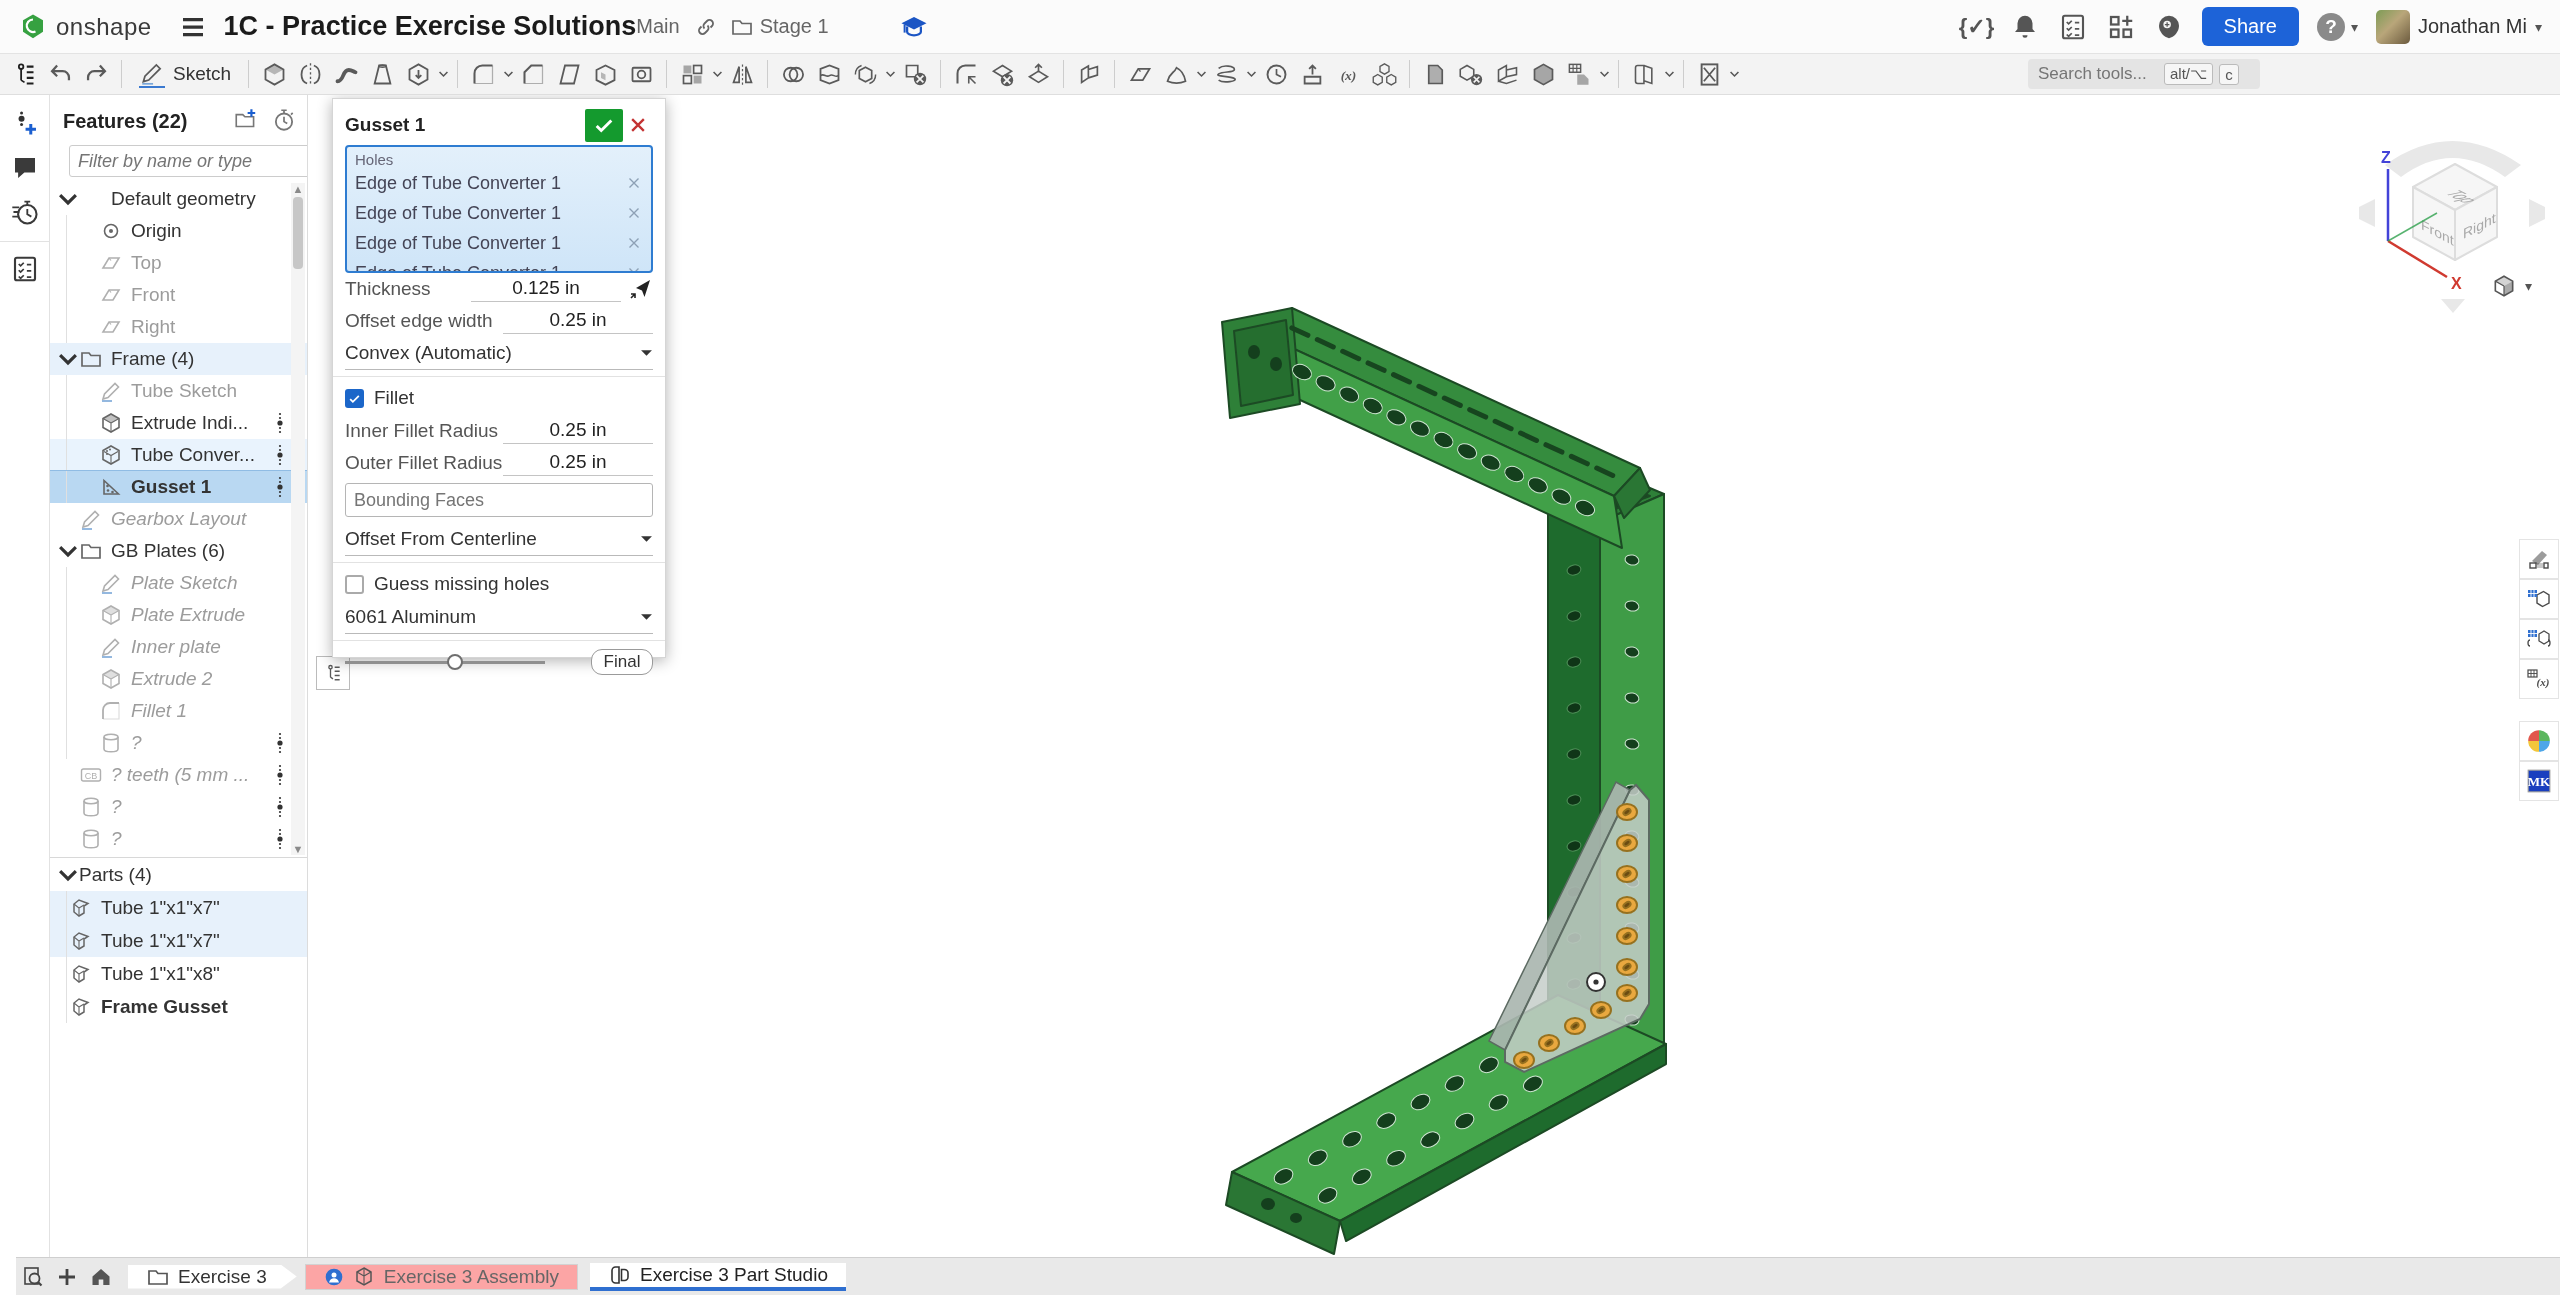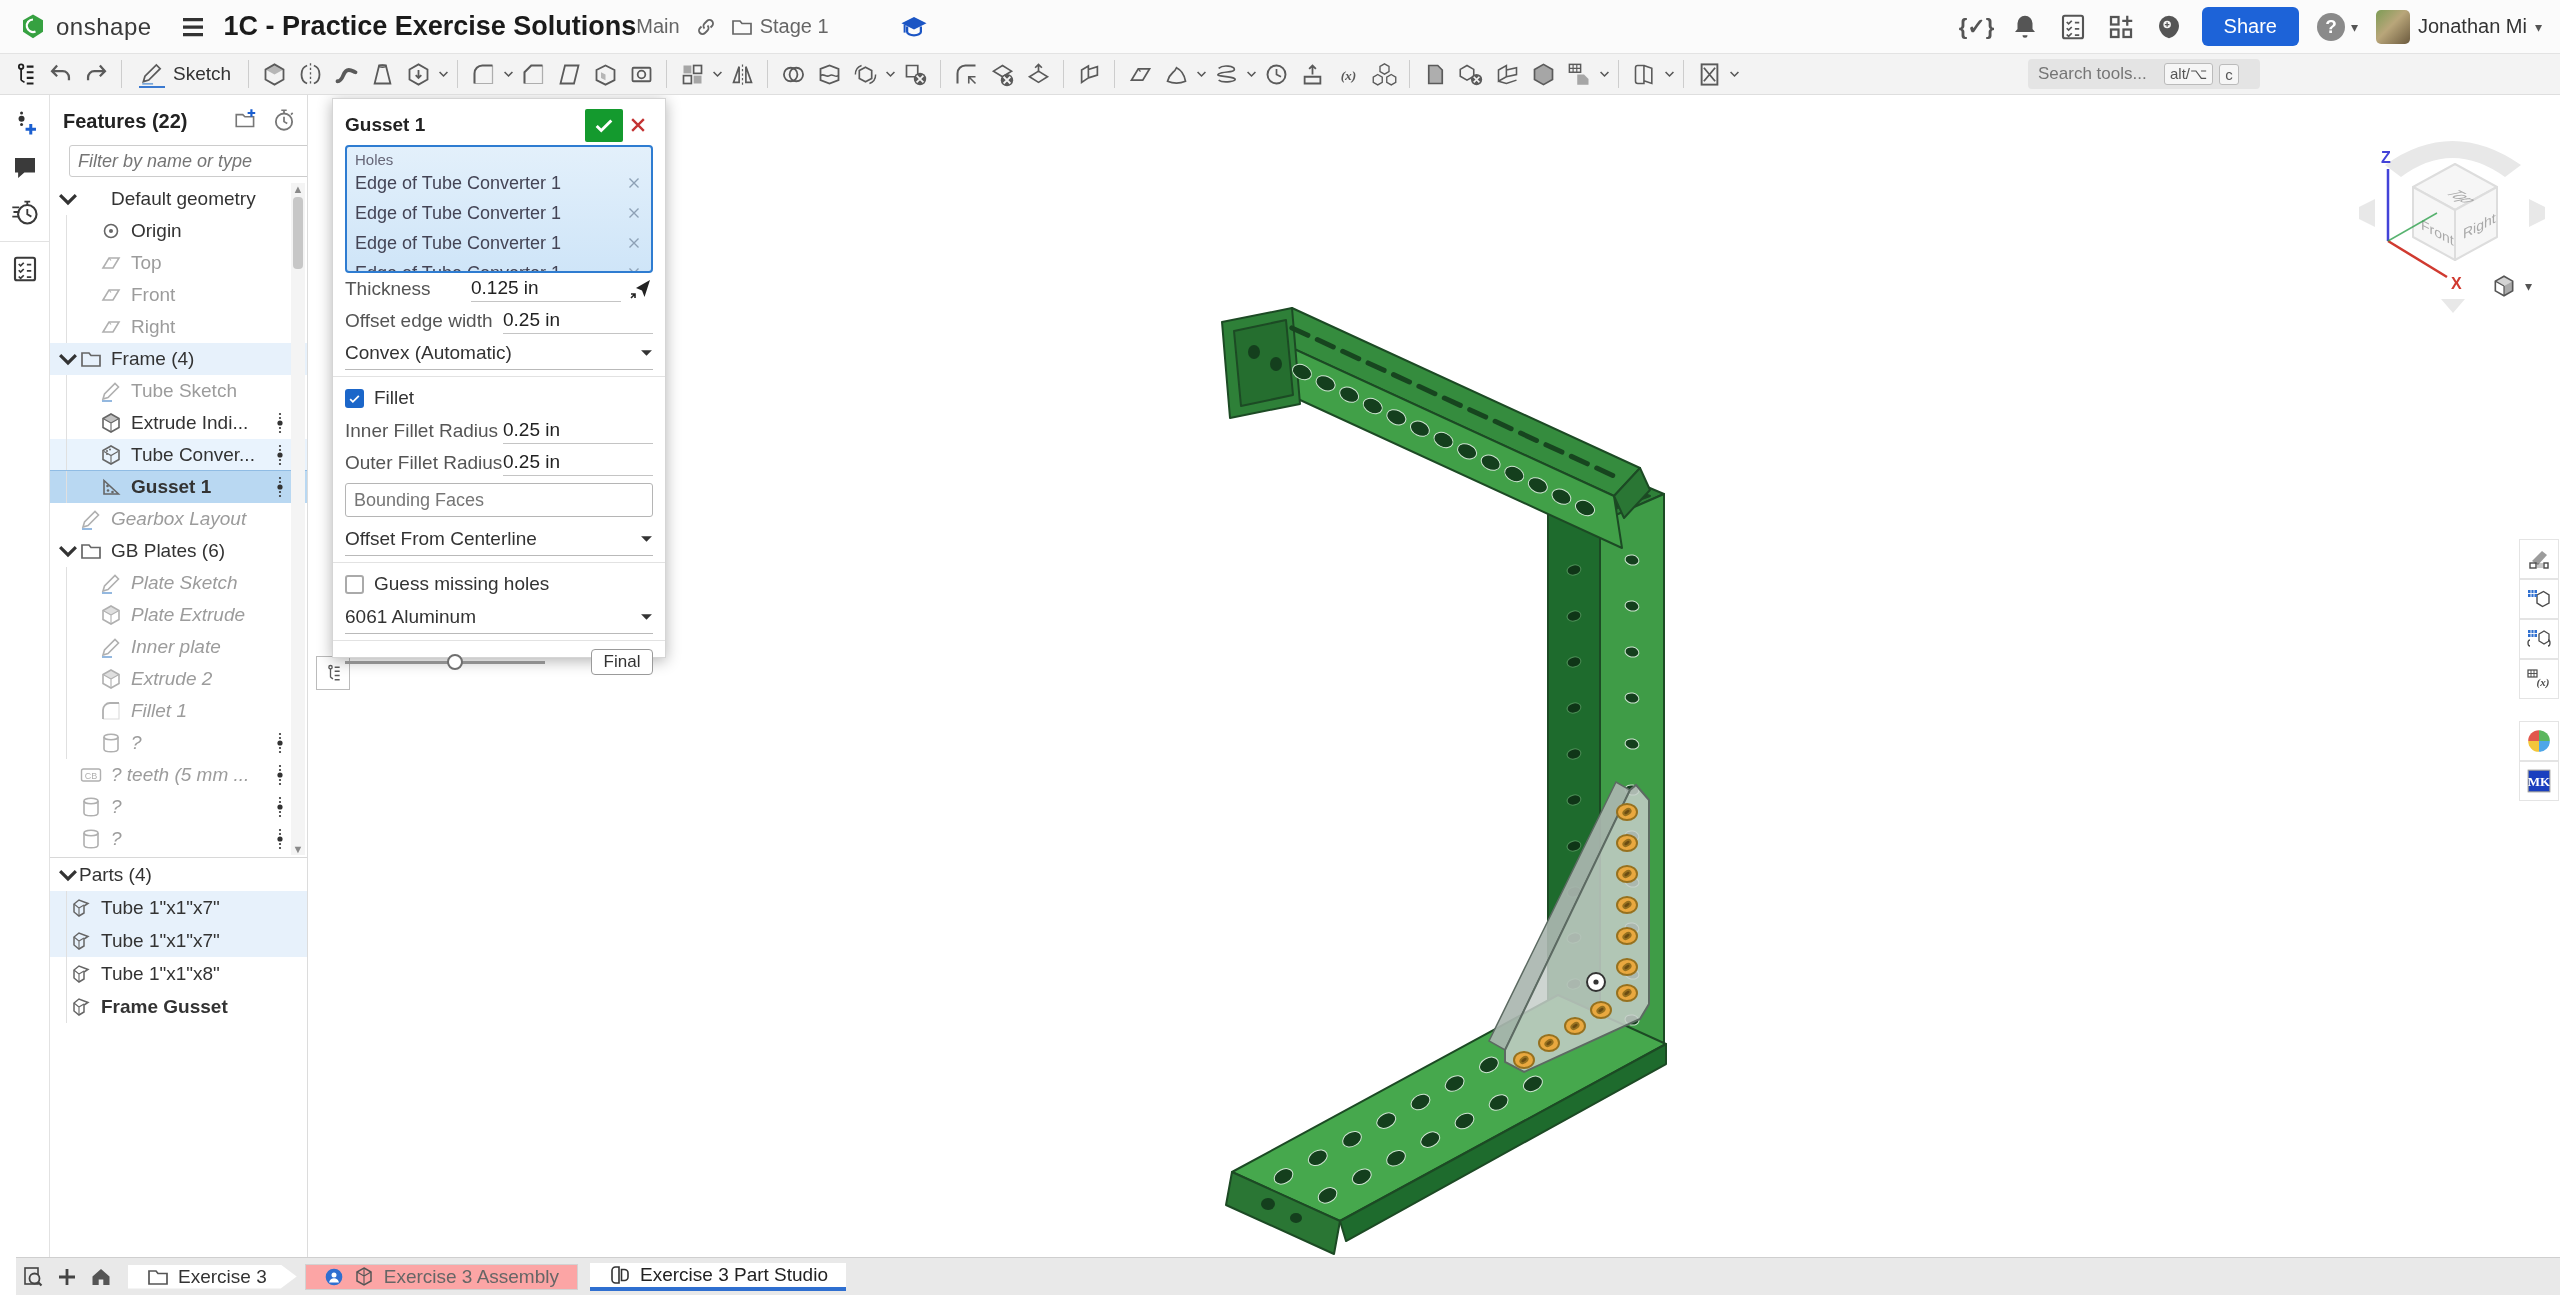--- a/index.html
+++ b/index.html
@@ -109,40 +109,40 @@
              display:flex;align-items:center;justify-content:center}
   #dlg-close svg{width:20px;height:20px}
   #holes-box{margin-top:2px;height:128px;background:linear-gradient(#e3f0fb,#cfe5f8);
              border:2px solid #2e7cd1;border-radius:4px;overflow:hidden;padding:4px 8px;box-sizing:border-box}
   #holes-label{font-size:15px;color:#667}
   .hole-row{display:flex;align-items:center;height:30px;color:#445;font-size:18px}
   .hole-x{margin-left:auto;width:18px;height:18px}
   .dlg-row{display:flex;align-items:center;height:32px;position:relative}
   .dlg-lbl{color:#555}
   .dlg-val{margin-left:auto;color:#222;border-bottom:1px solid #c4c4c4;min-width:150px;
-           text-align:left;padding-bottom:2px}
+           text-align:center;padding-bottom:2px}
   .pick-ic{width:26px;height:26px;margin-left:6px}
   .dlg-select{display:flex;align-items:center;height:32px;border-bottom:1px solid #b9b9b9;color:#333;
               cursor:pointer}
   .dlg-select .sel-caret{margin-left:auto;width:13px;height:9px;color:#333}
   .dlg-sep{height:1px;background:#e2e2e2;margin:6px -12px 4px}
   .chk-row{display:flex;align-items:center;gap:10px;height:34px}
   .chk{width:19px;height:19px;border-radius:3px;box-sizing:border-box;flex:none;
        display:flex;align-items:center;justify-content:center}
   .chk.on{background:#1b66c9}
   .chk.on svg{width:13px;height:13px}
   .chk.off{border:2px solid #aaa;background:#fff}
   #bounding-input{width:100%;height:34px;border:1px solid #b5b5b5;border-radius:3px;font-size:18px;
                   color:#888;padding:0 8px;box-sizing:border-box;font-family:inherit;outline:none;margin-top:4px}
   #dlg-bottom{display:flex;align-items:center;margin-top:8px}
   #dlg-slider{position:relative;width:200px;height:20px}
   #dlg-slider .track{position:absolute;left:0;right:0;top:9px;height:3px;background:#8f8f8f}
   #dlg-slider .handle{position:absolute;left:102px;top:2px;width:16px;height:16px;border-radius:50%;
                       background:#fff;border:2px solid #6f6f6f;box-sizing:border-box}
-  #final-btn{margin-left:auto;width:62px;height:26px;border:1px solid #9a9a9a;border-radius:4px;
+  #final-btn{margin-left:auto;width:62px;height:26px;border:1px solid #9a9a9a;border-radius:11px;
              background:#fff;font-size:17px;color:#333;font-family:inherit;cursor:pointer}
   #dlg-flyout{position:absolute;left:316px;top:656px;width:32px;height:32px;background:#fff;
               border:1px solid #bbb;z-index:27;display:flex;align-items:center;justify-content:center}
   #dlg-flyout svg{width:20px;height:20px}
 
   
   #viewport{position:absolute;left:0;top:95px;right:0;bottom:37px;background:#fff;z-index:1}
   #model-svg{position:absolute;left:0;top:0}
   #viewcube{position:absolute;right:0;top:8px;width:215px;height:215px}
   .vc-face-lbl{fill:#a9a9a9;font-size:14px;font-family:"Liberation Sans",sans-serif}

